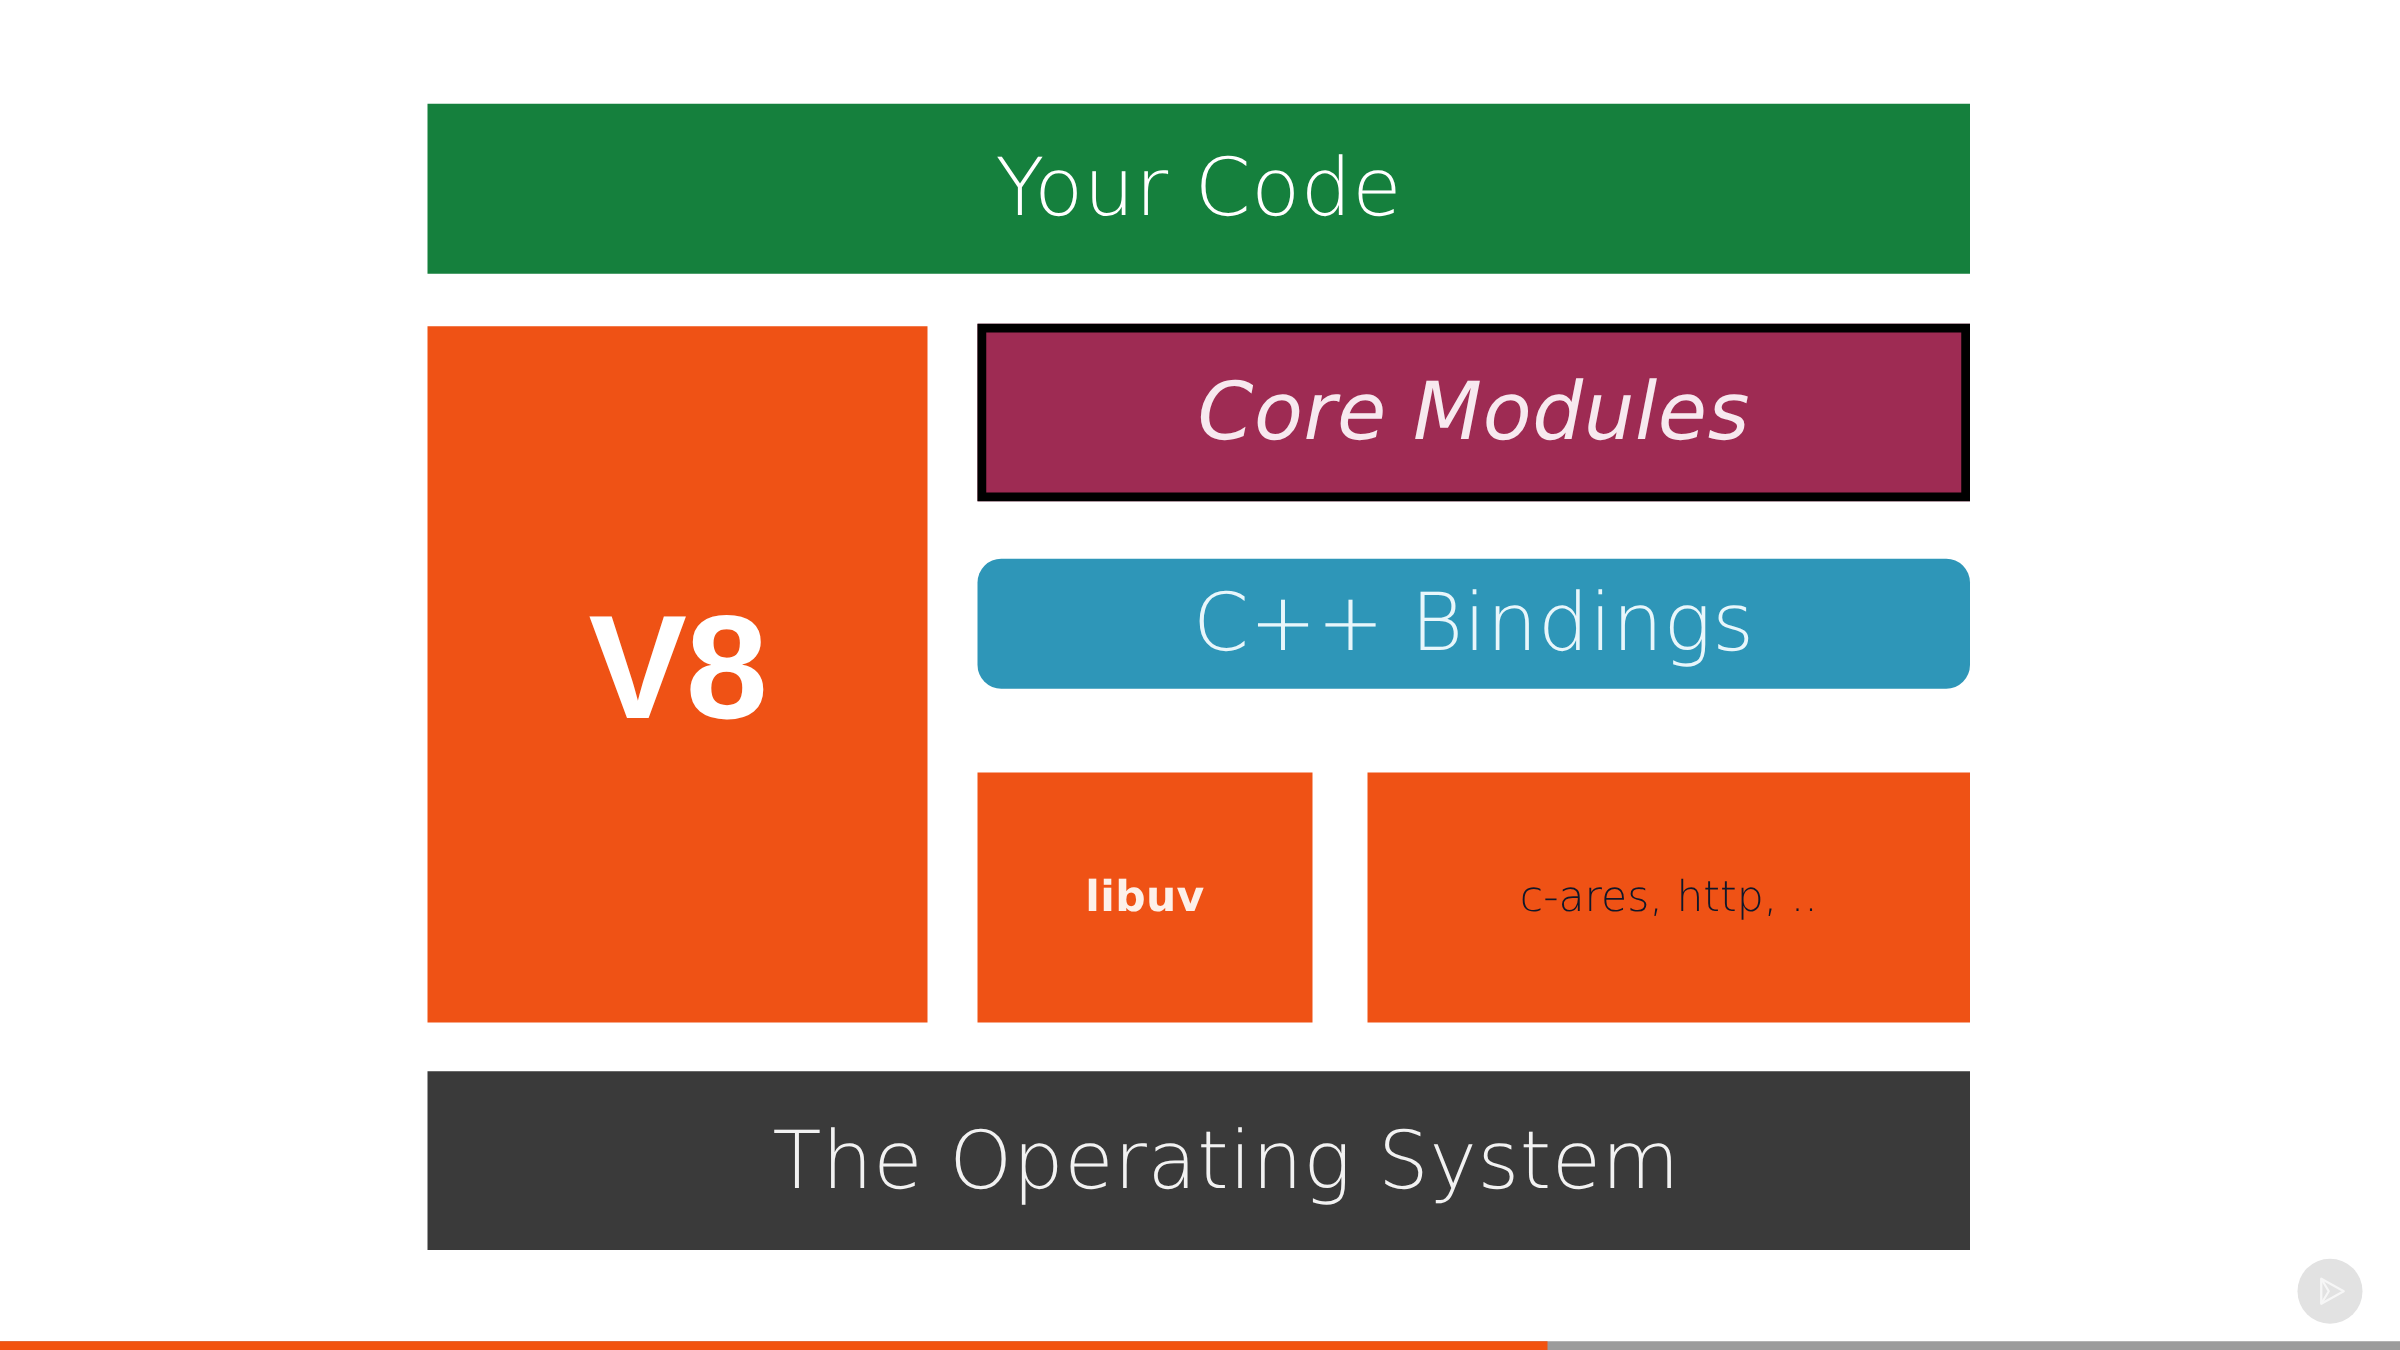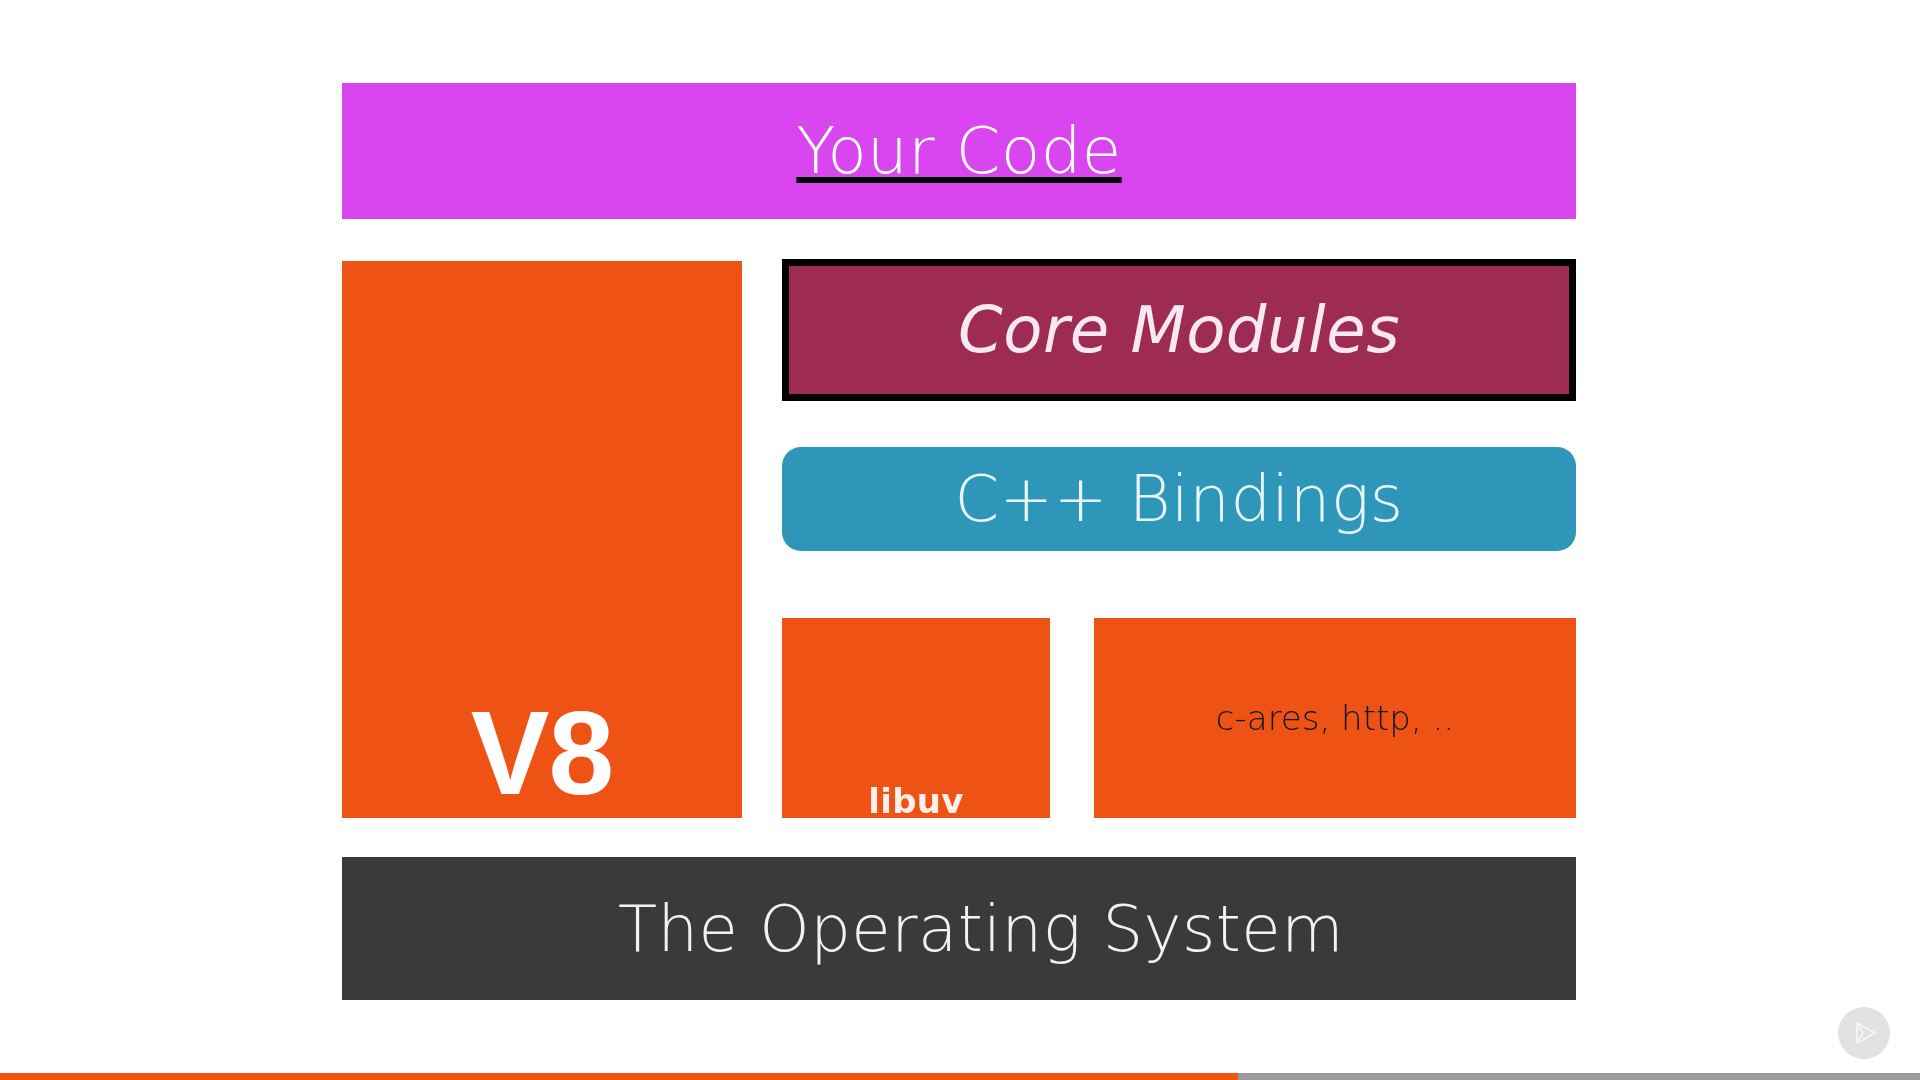--- a/index.html
+++ b/index.html
@@ -66,21 +66,20 @@
     color: #ffffff;
     font-size: 64px;
   }
 
   #v8-block {
     left: 342px;
     top: 261px;
     width: 400px;
     height: 557px;
     background: #EF5215;
-    align-items: flex-end;
   }
   #v8-block .block-label {
     color: #ffffff;
     font-size: 118px;
     font-weight: 800;
     letter-spacing: -1px;
     position: relative;
     top: -6px;
   }
 
@@ -179,37 +178,37 @@
     top: 0;
     height: 7px;
     background: #F2530F;
   }
 </style>
 </head>
 <body style="background: rgb(255, 255, 255);">
 
 <div id="slide-stage">
 
-  <div class="block" id="your-code-block" style="background: #d946ef; text-decoration: underline;">
+  <div class="block" id="your-code-block" style="background: #15803d;">
     <span class="block-label thin" style="color: rgb(255, 255, 255);">Your Code</span>
   </div>
 
   <div class="block" id="v8-block" style="background: rgb(239, 82, 21);">
     <span class="block-label" style="color: rgb(255, 255, 255);">V8</span>
   </div>
 
   <div class="block" id="core-modules-block" style="background: rgb(158, 43, 83); border-color: rgb(0, 0, 0);">
     <span class="block-label thin" style="color: rgb(247, 233, 239); font-style: italic;">Core Modules</span>
   </div>
 
   <div class="block" id="cpp-bindings-block" style="background: rgb(46, 150, 184);">
     <span class="block-label thin" style="color: rgb(232, 246, 251);">C++ Bindings</span>
   </div>
 
-  <div class="block" id="libuv-block" style="background: rgb(239, 82, 21); align-items: flex-end;">
+  <div class="block" id="libuv-block" style="background: rgb(239, 82, 21);">
     <span class="block-label bold" style="color: rgb(253, 240, 233);">libuv</span>
   </div>
 
   <div class="block" id="c-ares-block" style="background: rgb(239, 82, 21);">
     <span class="block-label" style="color: #0f172a;">c-ares, http, ..</span>
   </div>
 
   <div class="block" id="operating-system-block" style="background: rgb(58, 58, 58); padding-left: 44px;">
     <span class="block-label thin" style="color: rgb(242, 242, 242);">The Operating System</span>
   </div>

